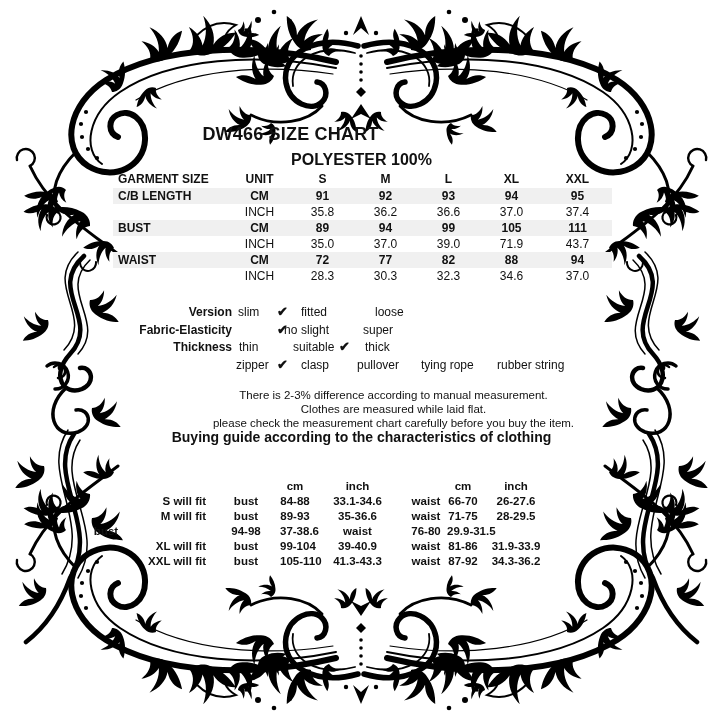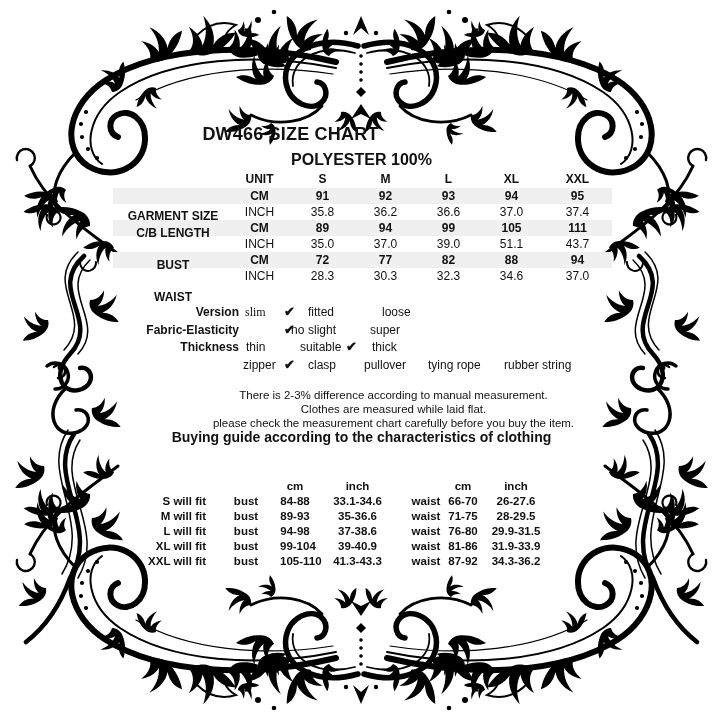--- a/index.html
+++ b/index.html
@@ -9,25 +9,25 @@
   .abs{position:absolute;}
   #title{left:0;top:124px;width:581px;text-align:center;font-size:18px;font-weight:bold;letter-spacing:.2px;}
   #subtitle{left:0;top:151px;width:723px;text-align:center;font-size:16px;font-weight:bold;}
   
   #size-table{left:113px;top:171px;width:499px;}
   .srow{display:grid;grid-template-columns:115px 63px 63px 63px 63px 63px 69px;height:16px;line-height:16px;font-size:12px;}
   .srow.head{height:17px;line-height:17px;font-weight:bold;}
   .srow.shaded{background:#f0f0f0;}
   .srow.bold{font-weight:bold;}
   .srow .cell{text-align:center;white-space:nowrap;overflow:visible;}
-  .srow .cell.left{text-align:center;padding-left:5px;margin-top:37px;}
+  .srow .cell.left{text-align:left;padding-left:5px;}
   .srow .cell.lab{font-weight:bold;}
   
   #features{left:0;top:304px;width:723px;height:72px;}
-  .frow{position:absolute;left:7px;width:605px;height:16px;line-height:16px;font-size:12px;}
+  .frow{position:absolute;left:0;width:605px;height:16px;line-height:16px;font-size:12px;}
   .flabel{position:absolute;left:0;width:232px;text-align:right;font-weight:bold;white-space:nowrap;}
   .fopt{position:absolute;white-space:nowrap;}
   .fopt.check{font-weight:bold;font-size:13px;}
   
   .note-line{position:absolute;left:0;width:723px;text-align:center;font-size:11.5px;height:14px;line-height:14px;padding-left:32px;}
   #note-1{top:388px;} #note-2{top:402px;} #note-3{top:416px;}
   #buying-title{position:absolute;left:0;top:429px;width:723px;text-align:center;font-size:14px;font-weight:bold;}
   
   #fit-guide{left:0;top:479px;width:553px;}
   .grow{display:grid;grid-template-columns:212px 68px 30px 95px 42px 32px 74px;height:15px;line-height:15px;font-size:11.5px;font-weight:bold;}
@@ -185,21 +185,21 @@
         <div class="cell ">99</div>
         <div class="cell ">105</div>
         <div class="cell ">111</div>
       </div>
       <div class="srow">
         <div class="cell left lab"></div>
         <div class="cell ">INCH</div>
         <div class="cell ">35.0</div>
         <div class="cell ">37.0</div>
         <div class="cell ">39.0</div>
-        <div class="cell ">51.1</div>
+        <div class="cell ">71.9</div>
         <div class="cell ">43.7</div>
       </div>
       <div class="srow shaded bold">
         <div class="cell left lab">WAIST</div>
         <div class="cell ">CM</div>
         <div class="cell ">72</div>
         <div class="cell ">77</div>
         <div class="cell ">82</div>
         <div class="cell ">88</div>
         <div class="cell ">94</div>
@@ -211,21 +211,21 @@
         <div class="cell ">30.3</div>
         <div class="cell ">32.3</div>
         <div class="cell ">34.6</div>
         <div class="cell ">37.0</div>
       </div>
     </div>
 
   <div class="abs" id="features">
       <div class="frow" style="top: 0px;">
         <span class="flabel">Version</span>
-        <span class="fopt" style="left: 238px; font-family: Liberation Serif, serif;">slim</span>
+        <span class="fopt" style="left: 238px;">slim</span>
         <span class="fopt check" style="left: 277px;">✔</span>
         <span class="fopt" style="left: 301px;">fitted</span>
         <span class="fopt" style="left: 363px; margin-left: 12px;">loose</span>
       </div>
       <div class="frow" style="top: 17.5px;">
         <span class="flabel">Fabric-Elasticity</span>
         <span class="fopt" style="left: 242px; padding-left: 42px;">no</span>
         <span class="fopt check" style="left: 277px;">✔</span>
         <span class="fopt" style="left: 301px;">slight</span>
         <span class="fopt" style="left: 363px;">super</span>
@@ -274,21 +274,20 @@
       <div class="grow">
         <div class="cell rt">M will fit</div>
         <div class="cell ">bust</div>
         <div class="cell ">89-93</div>
         <div class="cell ">35-36.6</div>
         <div class="cell ">waist</div>
         <div class="cell ">71-75</div>
         <div class="cell ">28-29.5</div>
       </div>
       <div class="grow">
-        <div class="cell rt">L will fit</div>
         <div class="cell ">bust</div>
         <div class="cell ">94-98</div>
         <div class="cell ">37-38.6</div>
         <div class="cell ">waist</div>
         <div class="cell ">76-80</div>
         <div class="cell ">29.9-31.5</div>
       </div>
       <div class="grow">
         <div class="cell rt">XL will fit</div>
         <div class="cell ">bust</div>

